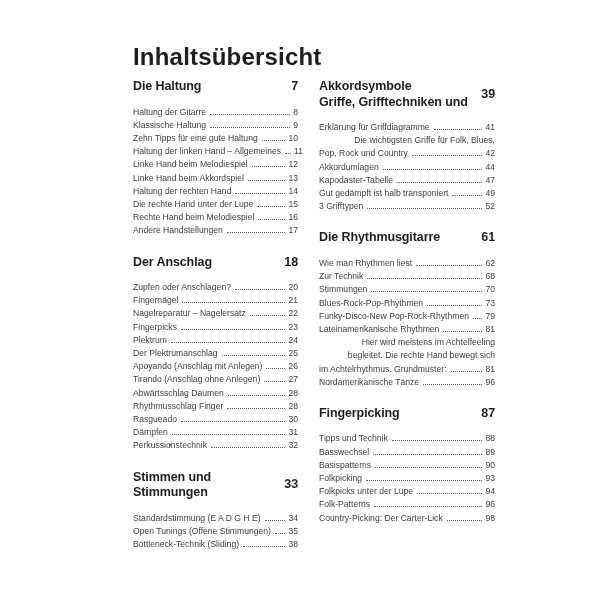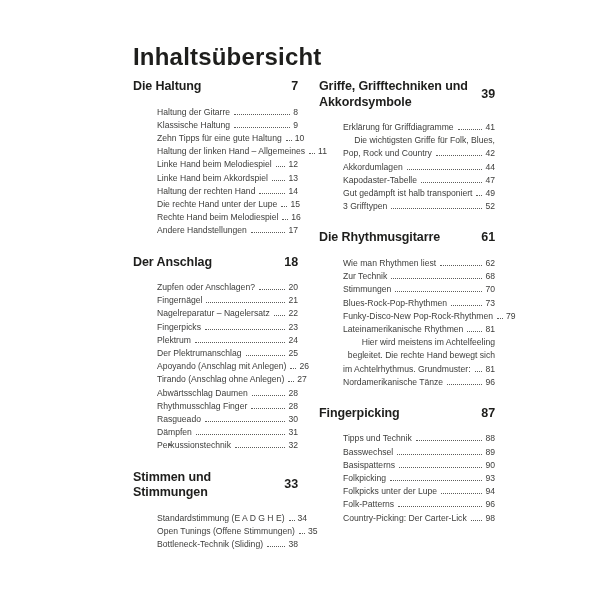--- a/index.html
+++ b/index.html
@@ -57,21 +57,20 @@
     font-size: 8.6px;
     line-height: 13.2px;
     white-space: nowrap;
     text-align: right;
   }
   .entry-row {
     display: flex;
     align-items: baseline;
     font-size: 8.6px;
     line-height: 13.2px;
-    margin-left: 24px;
   }
   .entry-label { white-space: nowrap; }
   .leader {
     flex: 1;
     border-bottom: 1px dotted #5d5d5b;
     margin: 0 3px 2.5px 4px;
     min-width: 6px;
   }
   .entry-page {
     color: #3d3d3b;
@@ -298,22 +297,22 @@
               <span class="leader"></span>
               <span class="entry-page">38</span>
             </div>
           </div>
         </section>
       </div>
       <div class="col col1">
         <section class="toc-section">
           <div class="sec-head">
             <div class="sec-title">
+              <div class="sec-title-line">Akkordsymbole</div>
               <div class="sec-title-line">Griffe, Grifftechniken und</div>
-              <div class="sec-title-line">Akkordsymbole</div>
             </div>
             <div class="sec-page">39</div>
           </div>
           <div class="entry">
             <div class="entry-row">
               <span class="entry-label">Erklärung für Griffdiagramme</span>
               <span class="leader"></span>
               <span class="entry-page">41</span>
             </div>
           </div>

